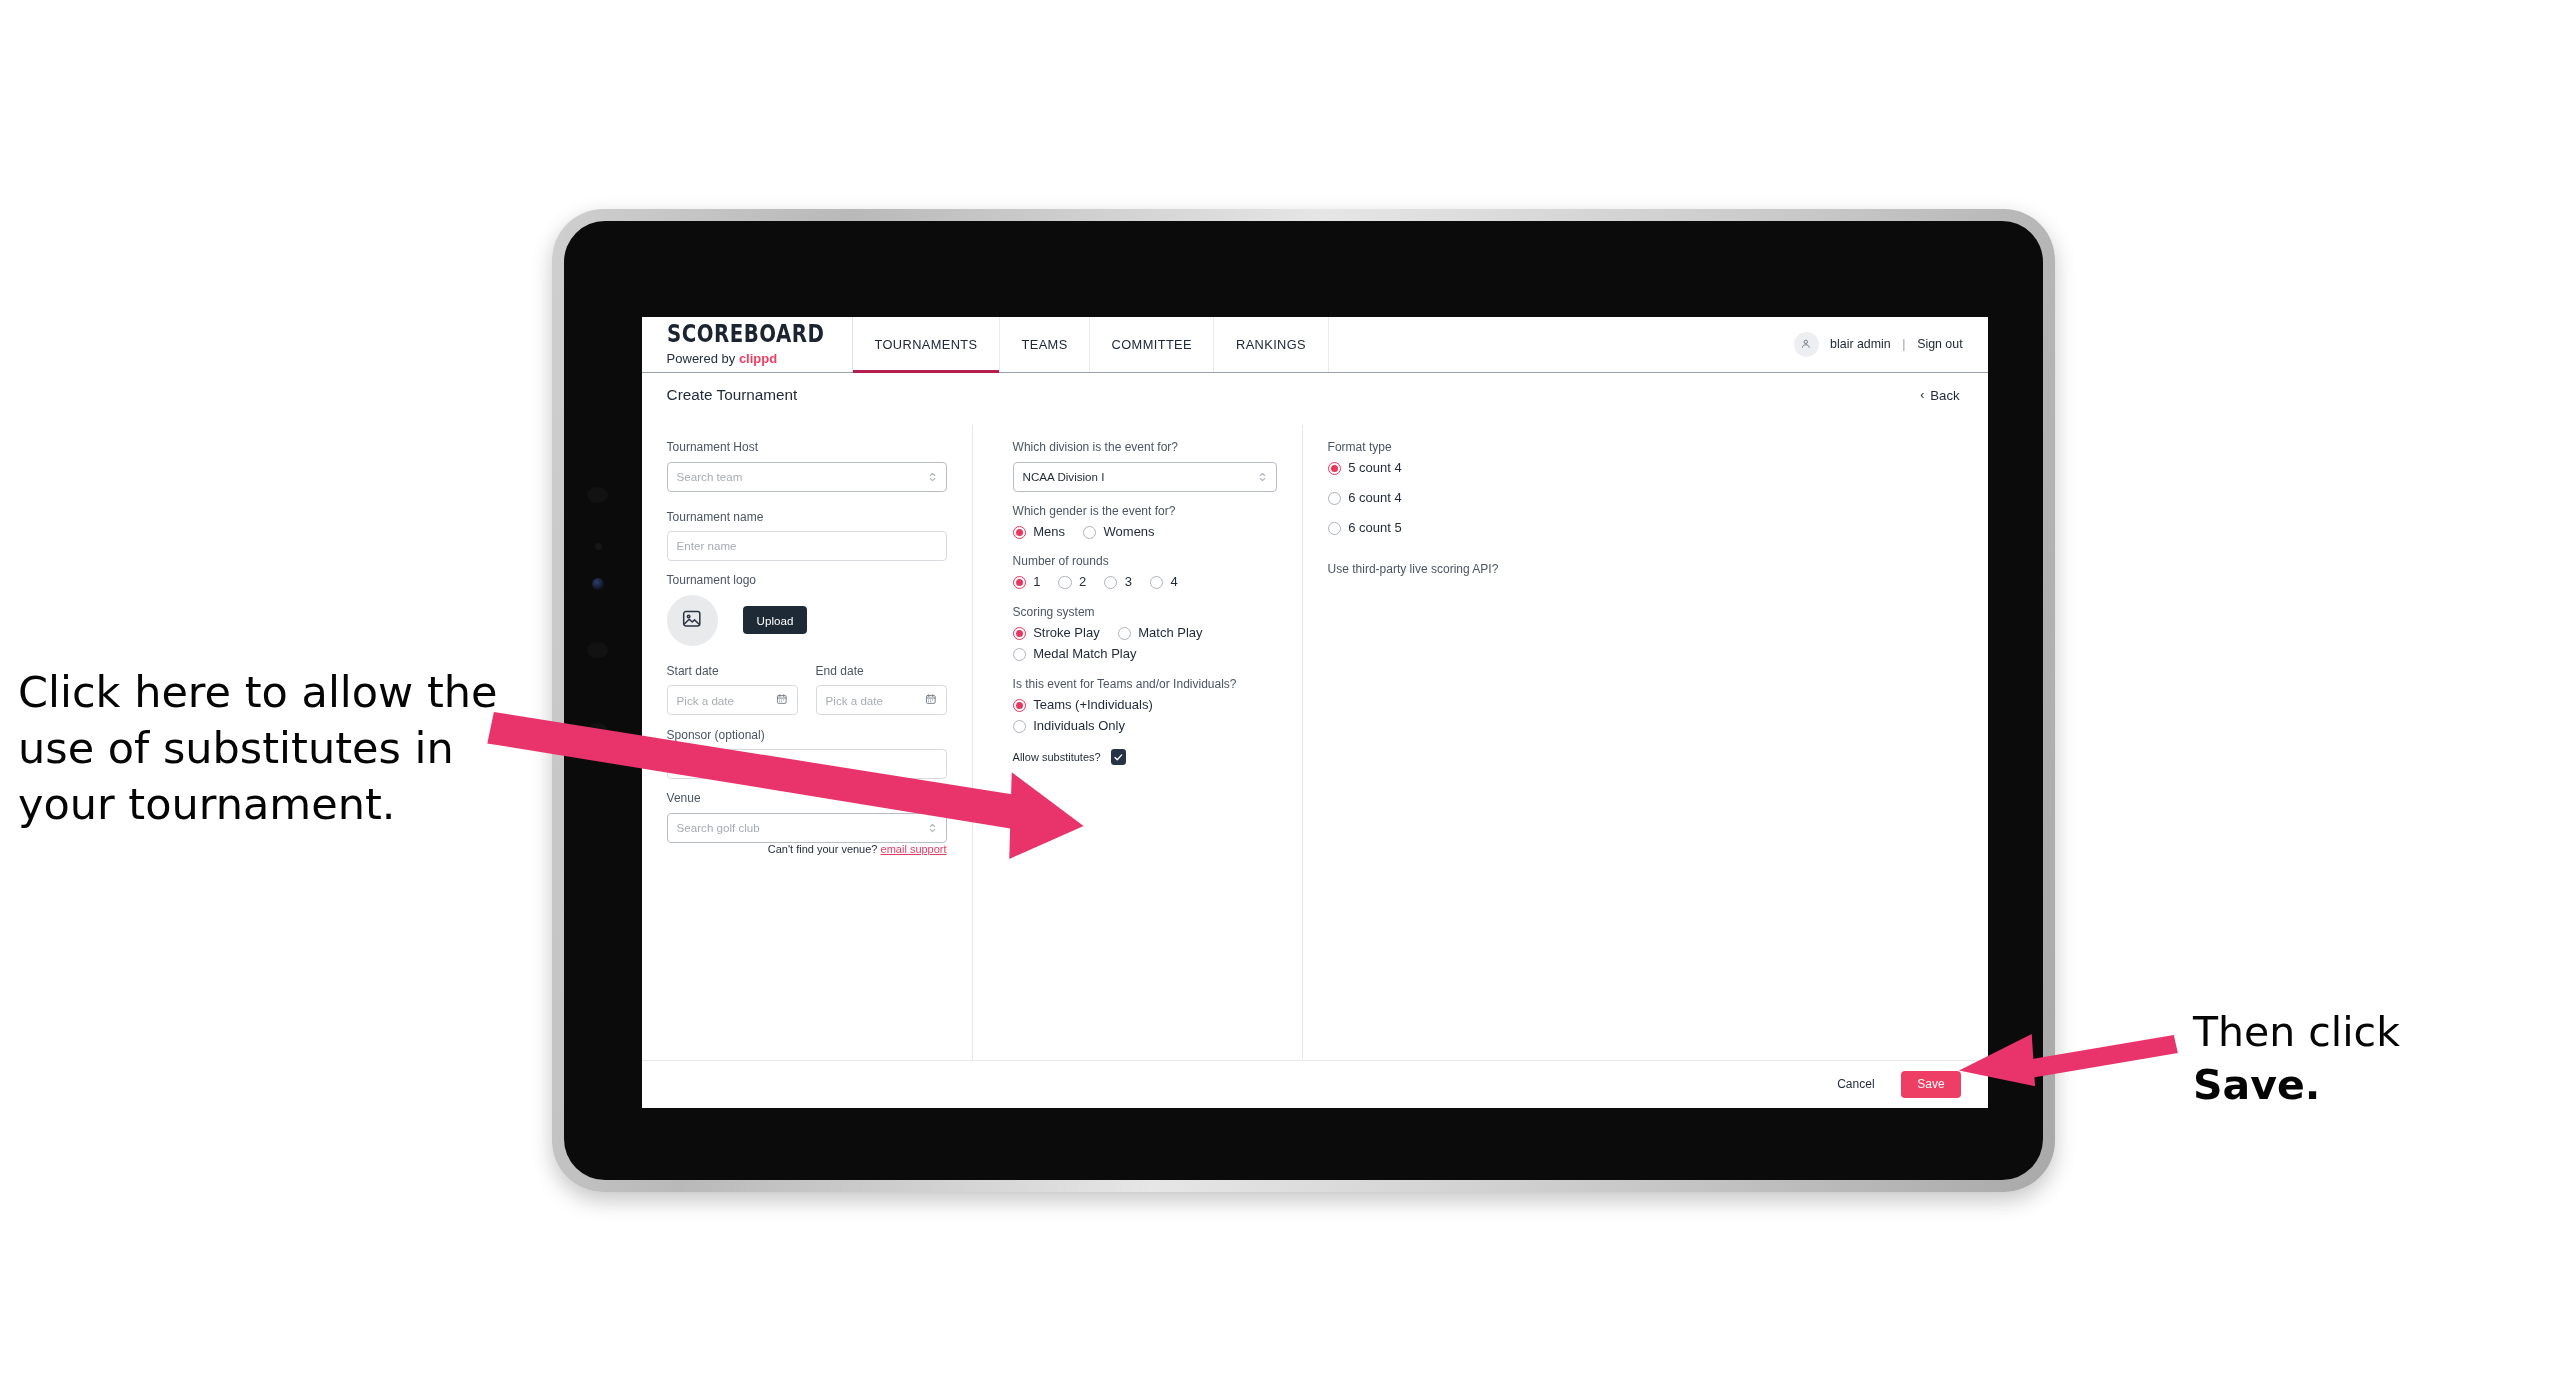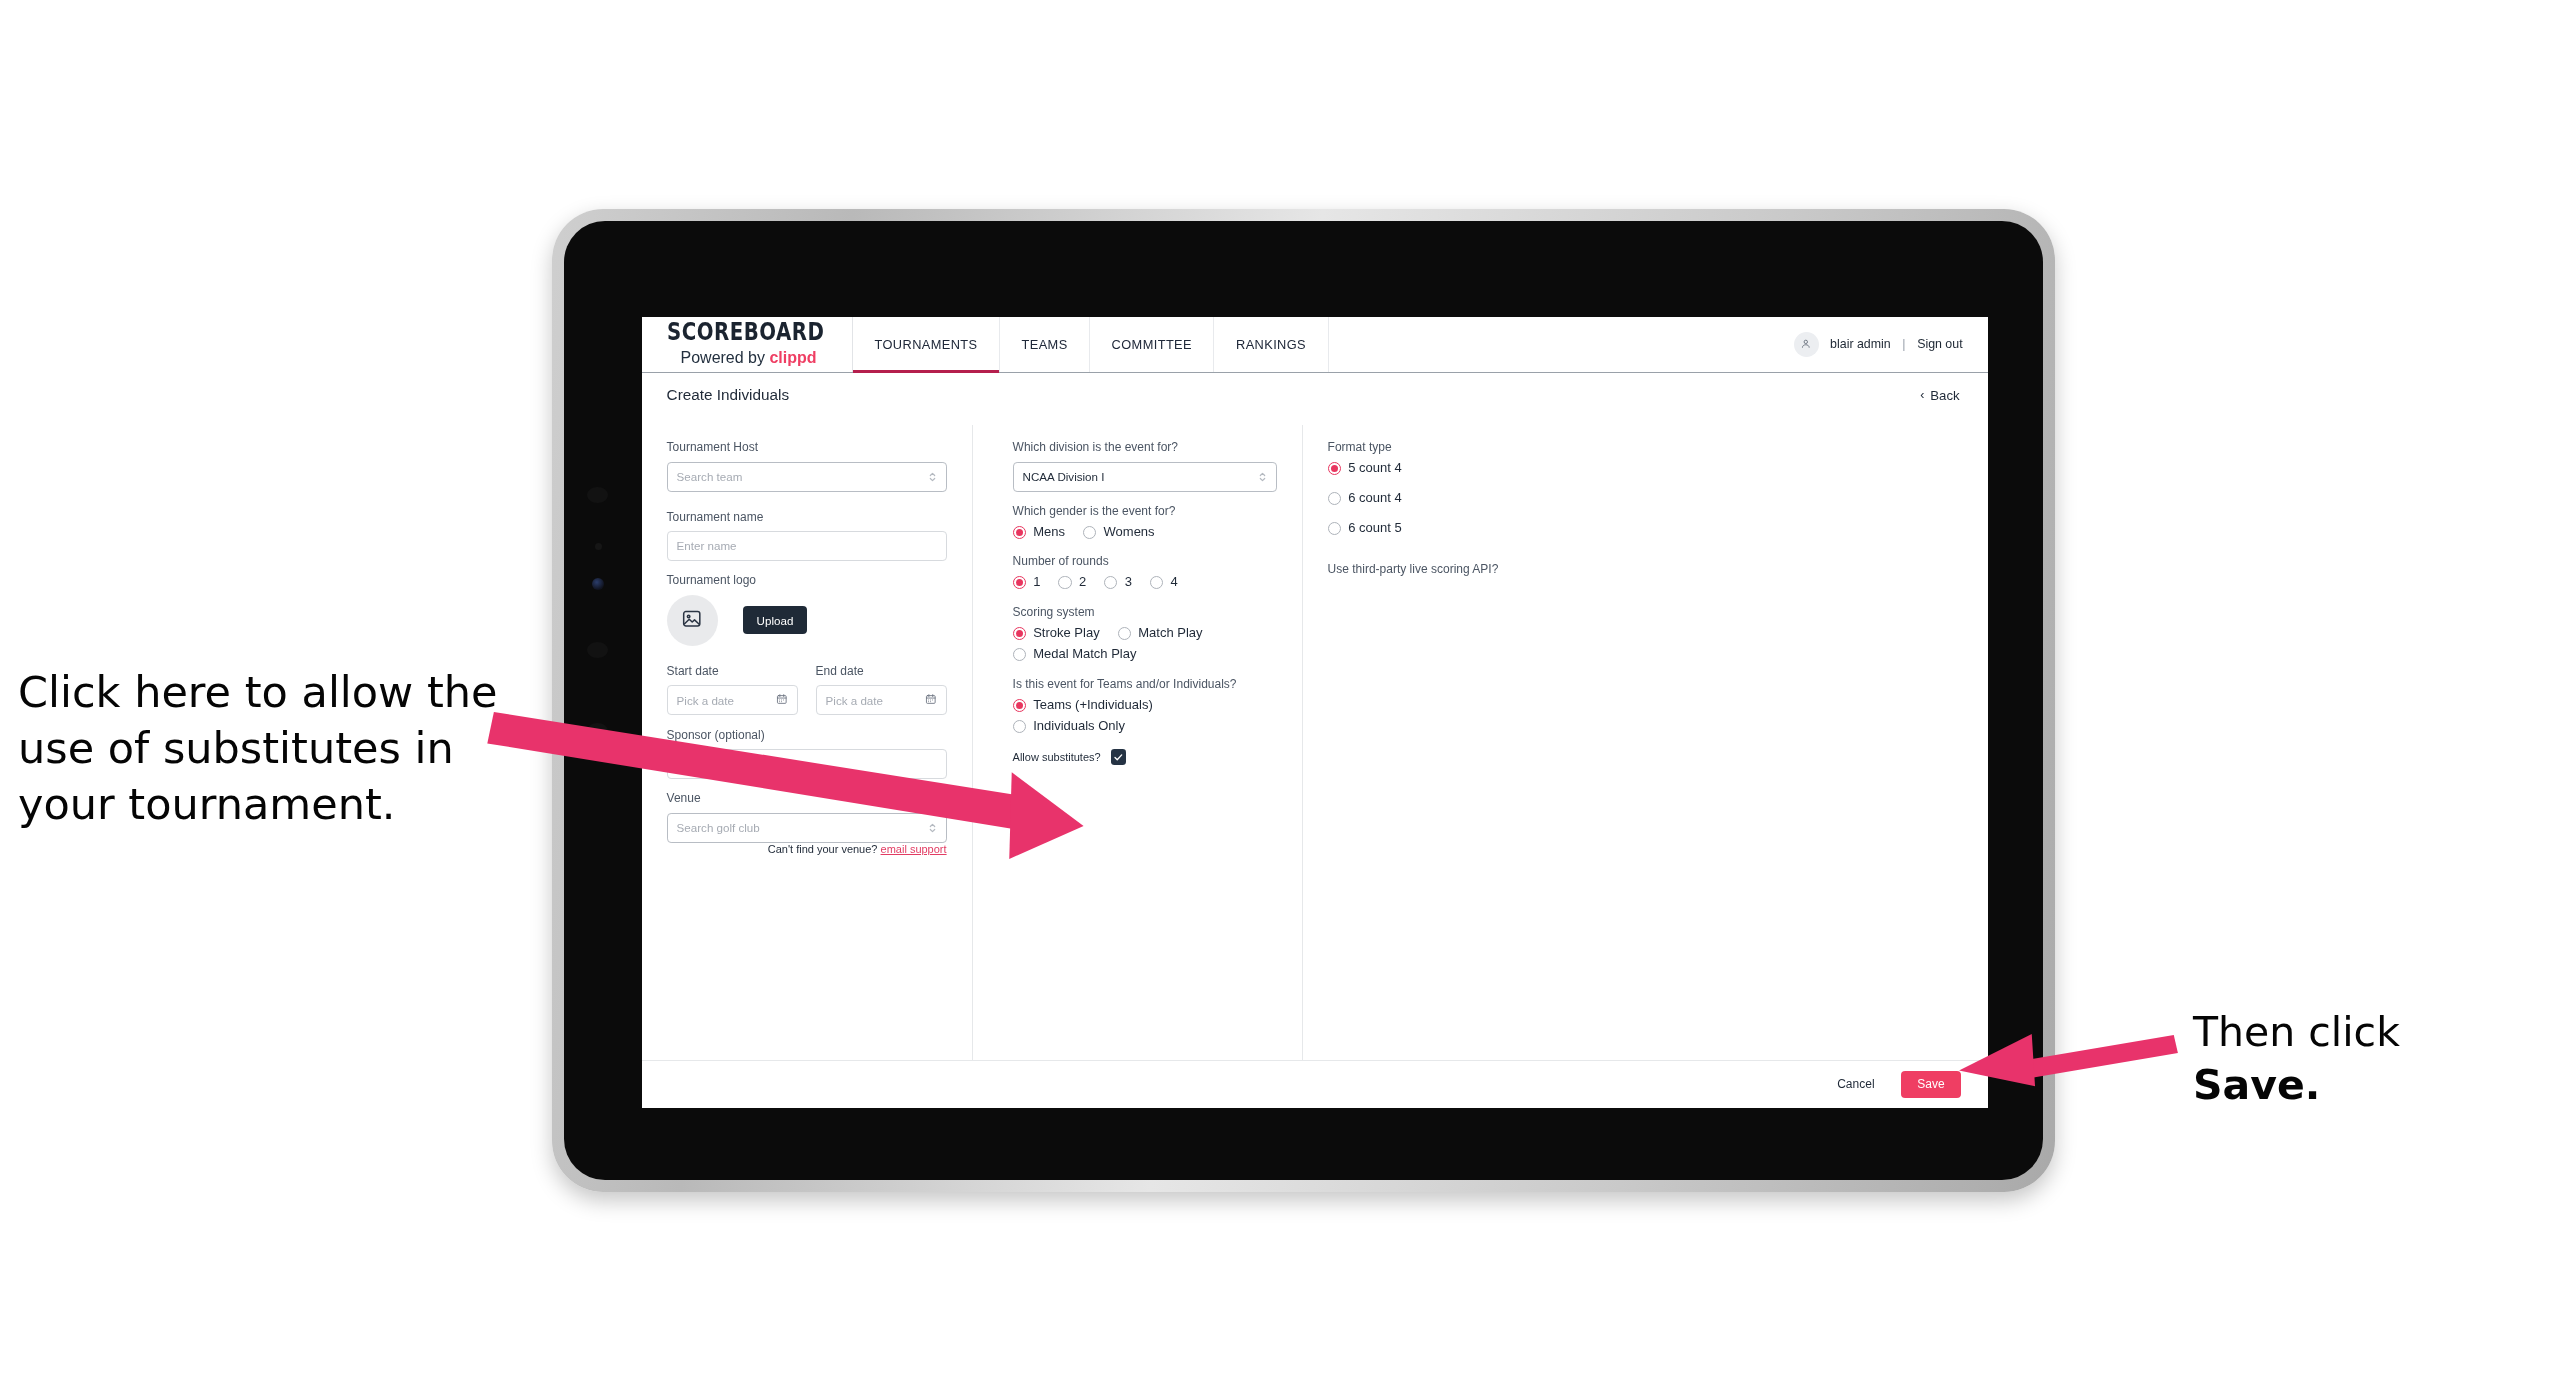--- a/index.html
+++ b/index.html
@@ -59,23 +59,22 @@
     display: flex; flex-direction: column; justify-content: center;
     padding-right: 21.5px; border-right: 0.8px solid #e2e4e7;
   }
   .brand-name {
     font-family: "DejaVu Sans", sans-serif;
     font-weight: 700; font-size: 20.6px; letter-spacing: 0.5px;
     color: #1b2430; line-height: 1;
     transform: scaleY(1.22) scaleX(.96); transform-origin: left center;
   }
   .brand-sub {
-    font-size: 16px; color: #23303f; margin-top: 7.4px; line-height: 1;
+    font-size: 13px; color: #23303f; margin-top: 7.4px; line-height: 1;
     white-space: nowrap;
-    text-align: center;
   }
   .brand-sub .clippd { color: #ef3e63; font-weight: 700; }
 
   .navtabs { display: flex; align-items: stretch; }
   .navtab {
     display: flex; align-items: center; padding: 0 21.5px;
     font-size: 12.8px; color: #20293a; letter-spacing: 0.4px;
     border-right: 0.8px solid #e8eaed;
     position: relative; cursor: pointer;
     white-space: nowrap;
@@ -257,21 +256,21 @@
                   <path d="M5 20c0-3.9 3.1-6 7-6s7 2.1 7 6"></path>
                 </svg>
             </div>
             <span>blair admin</span>
             <span class="sep">|</span>
             <a>Sign out</a>
           </div>
         </div>
 
         <div class="pagehead">
-          <div class="page-title">Create Individuals</div>
+          <div class="page-title">Create Tournament</div>
           <div class="back-link">
             <span class="back-chev">‹</span>
             <span>Back</span>
           </div>
         </div>
 
         <div class="formbody">
 
           <div class="col col-1">
 

